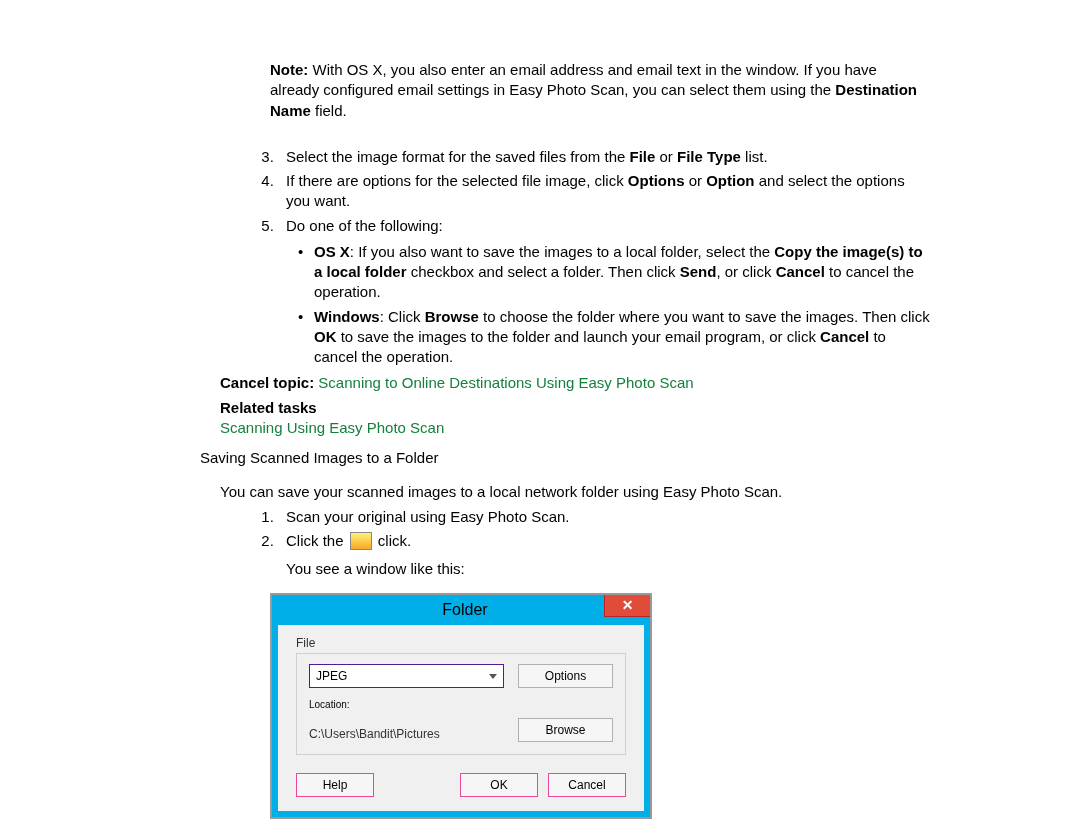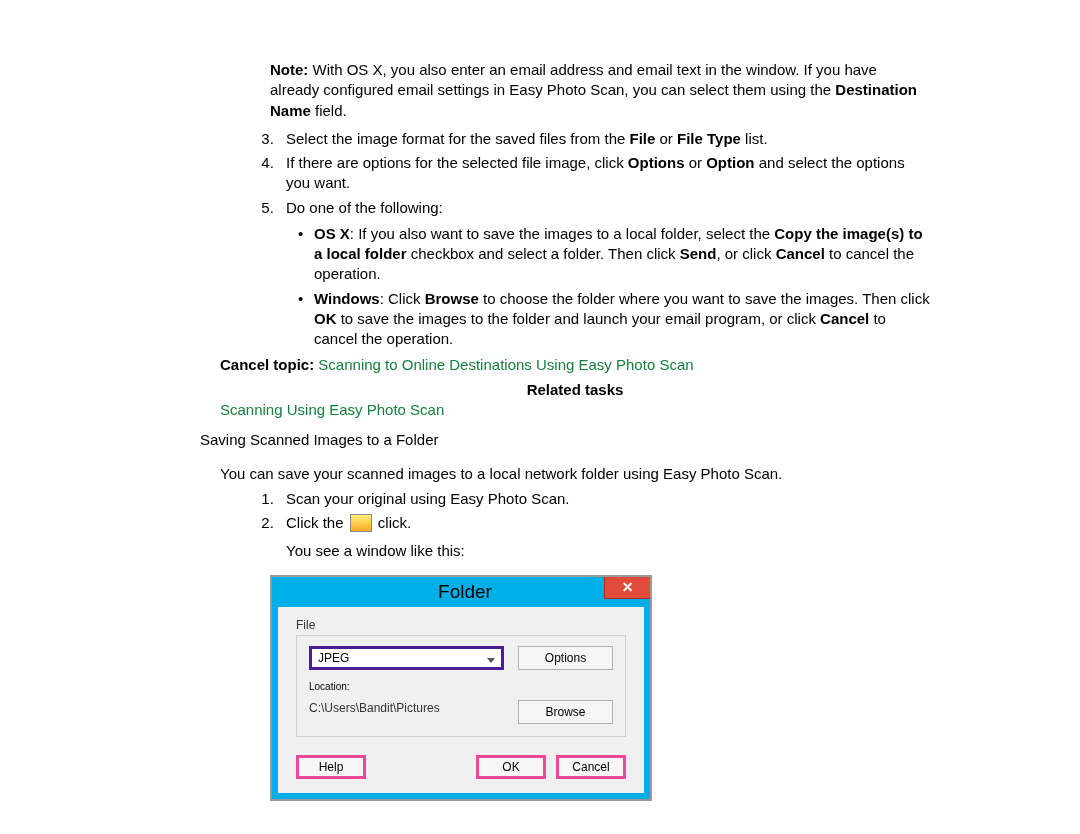--- a/index.html
+++ b/index.html
@@ -38,21 +38,21 @@
     padding-left: 16px;
     margin-bottom: 4px;
   }
   ul.bulleted > li::before {
     content: "•";
     position: absolute;
     left: 0;
   }
   .note-block {
     margin-left: 50px;
-    margin-bottom: 8px;
+    margin-bottom: 26px;
   }
   .sec-heading { font-weight: normal; margin: 10px 0 14px 0; }
   .page-num {
     text-align: center;
     font-weight: bold;
     font-size: 13px;
     margin-top: 35px;
   }
 
   
@@ -67,21 +67,21 @@
   }
   .dlg-titlebar {
     height: 30px;
     position: relative;
     background: #00aee8;
     display: flex;
     align-items: center;
     justify-content: center;
   }
   .dlg-title {
-    font-size: 19px;
+    font-size: 16px;
     color: #000;
     margin-left: 8px;
   }
   .dlg-close {
     position: absolute;
     right: 0;
     top: 0;
     width: 46px;
     height: 22px;
     background: #e04b3a;
@@ -105,21 +105,21 @@
     border: 1px solid #d0d0d0;
     padding: 10px 12px 12px 12px;
     margin-top: 2px;
     background: #f0f0f0;
   }
   .row { display: flex; align-items: center; gap: 14px; }
   .combo {
     flex: 1;
     height: 24px;
     background: #fff;
-    border: 3px solid #4c1d95;
+    border: 1px solid #4c1d95;
     font-size: 12px;
     padding: 0 28px 0 6px;
     position: relative;
     display: flex;
     align-items: center;
   }
   .combo::after {
     content: "";
     position: absolute;
     right: 6px; top: 9px;
@@ -131,34 +131,34 @@
     width: 95px;
     height: 24px;
     background: #f6f6f6;
     border: 1px solid #b0b0b0;
     font-size: 12px;
     display: flex;
     align-items: center;
     justify-content: center;
   }
   .loc-label { font-size: 10px; margin-top: 10px; }
-  .loc-row { display: flex; align-items: flex-start; gap: 14px; margin-top: 6px;}
+  .loc-row { display: flex; align-items: flex-end; gap: 14px; margin-top: 6px;}
   .loc-text { flex:1; font-size: 12px; color:#333;}
   .btn-row {
     display: flex;
     justify-content: space-between;
     align-items: center;
     margin-top: 18px;
   }
   .btn-row .right { display: flex; gap: 10px; }
   .btn-sm {
-    width: 70px;
+    width: 78px;
     height: 24px;
     background: #f6f6f6;
-    border: 3px solid #ec4899;
+    border: 1px solid #ec4899;
     font-size: 12px;
     display: flex;
     align-items: center;
     justify-content: center;
   }
 
   
   .folder-icon {
     display: inline-block;
     width: 22px;
@@ -198,21 +198,21 @@
         </li>
       </ul>
     </li>
   </ol>
 
   <div style="margin-top:6px;">
     <strong>Cancel topic:</strong>
     <a class="link">Scanning to Online Destinations Using Easy Photo Scan</a>
   </div>
 
-  <div style="margin-top:4px;text-align:center;">
+  <div style="margin-top:4px;">
     <strong>Related tasks</strong>
   </div>
   <div>
     <a class="link">Scanning Using Easy Photo Scan</a>
   </div>
 
   <div class="sec-heading" style="margin-left:-20px;">Saving Scanned Images to a Folder</div>
 
   <div>You can save your scanned images to a local network folder using Easy Photo Scan.</div>
 

